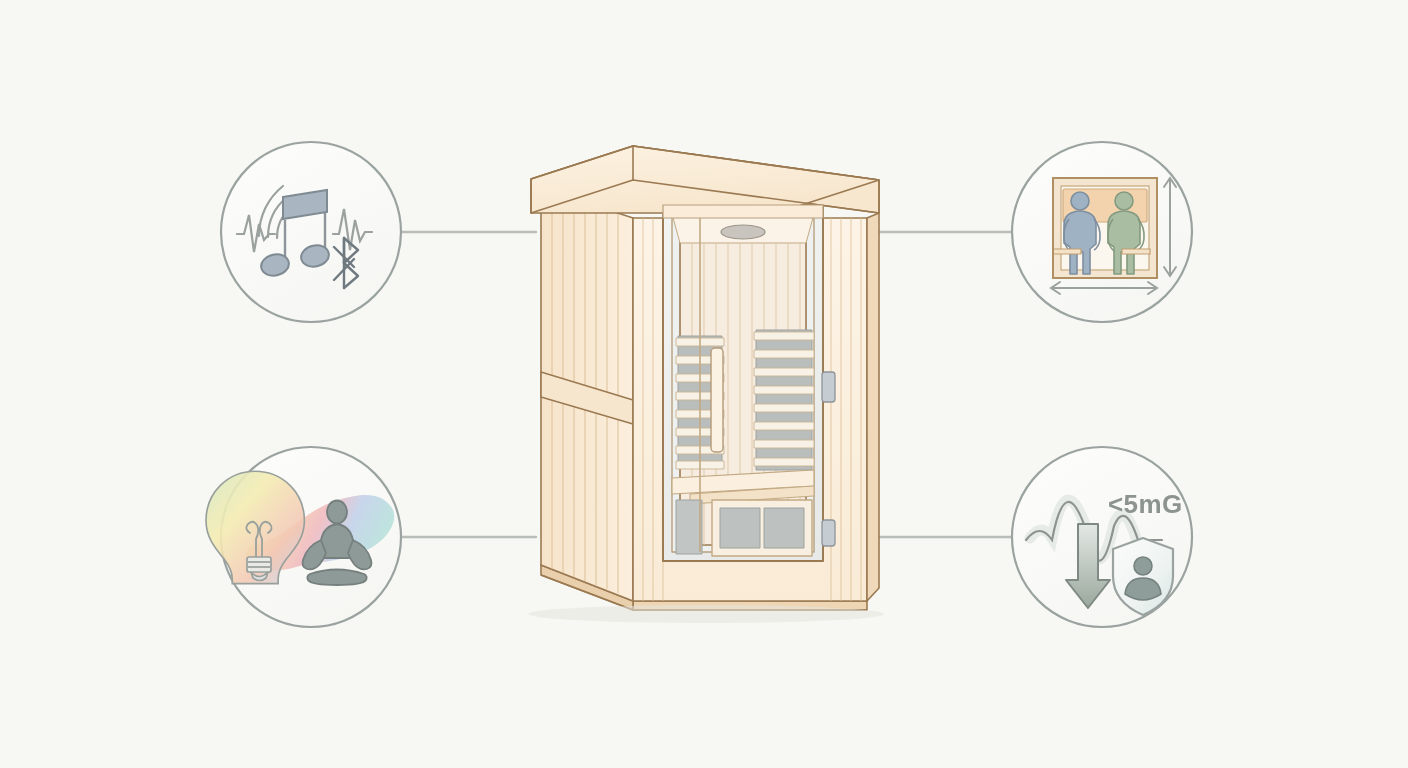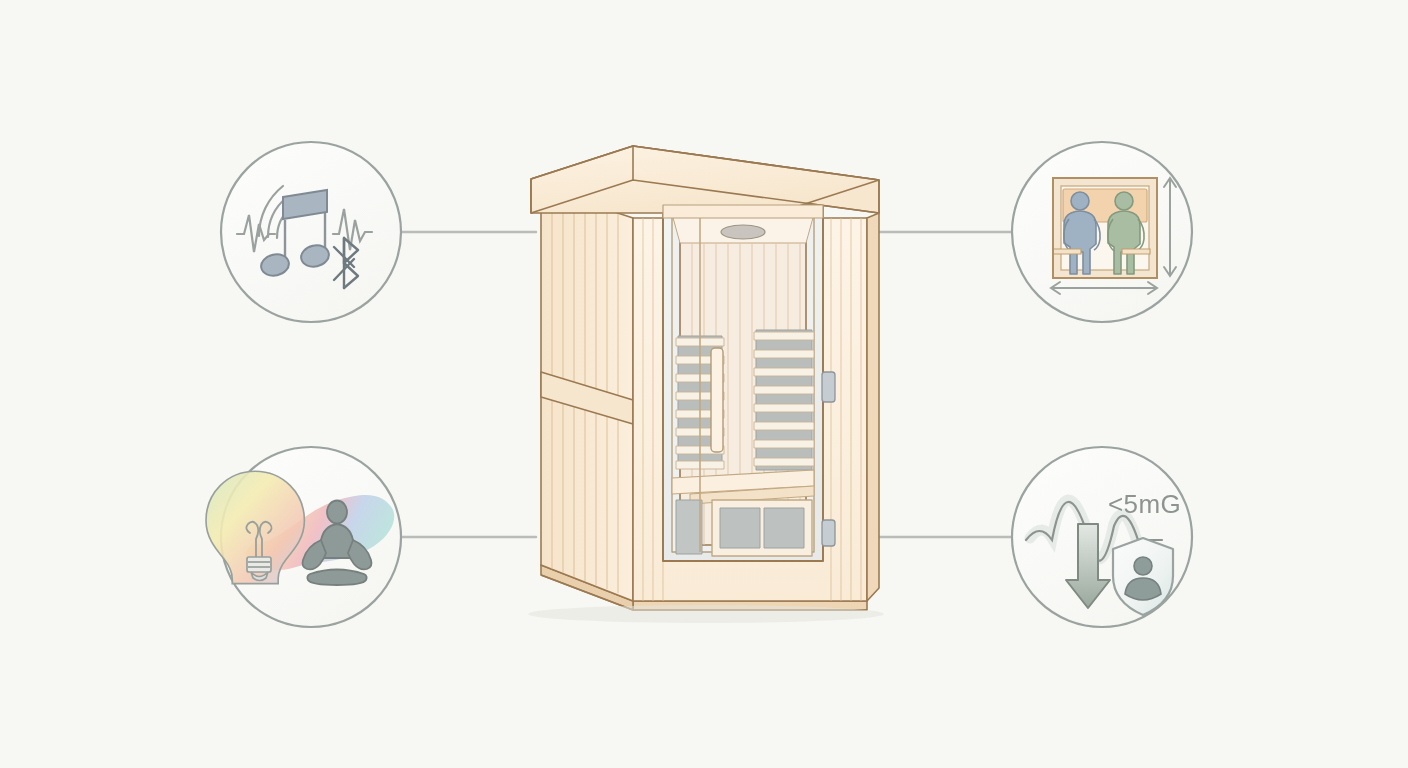--- a/index.html
+++ b/index.html
@@ -9,20 +9,21 @@
   }
   body {
     font-family: "Liberation Sans", sans-serif;
   }
   #stage {
     position: relative;
     width: 1408px;
     height: 768px;
     background: #0f766e;
     overflow: hidden;
+    font-weight: bold;
   }
   #stage svg {
     position: absolute;
     inset: 0;
     display: block;
   }
   .emf-label {
     font-family: "Liberation Sans", sans-serif;
     font-size: 26px;
     fill: #8d9490;

